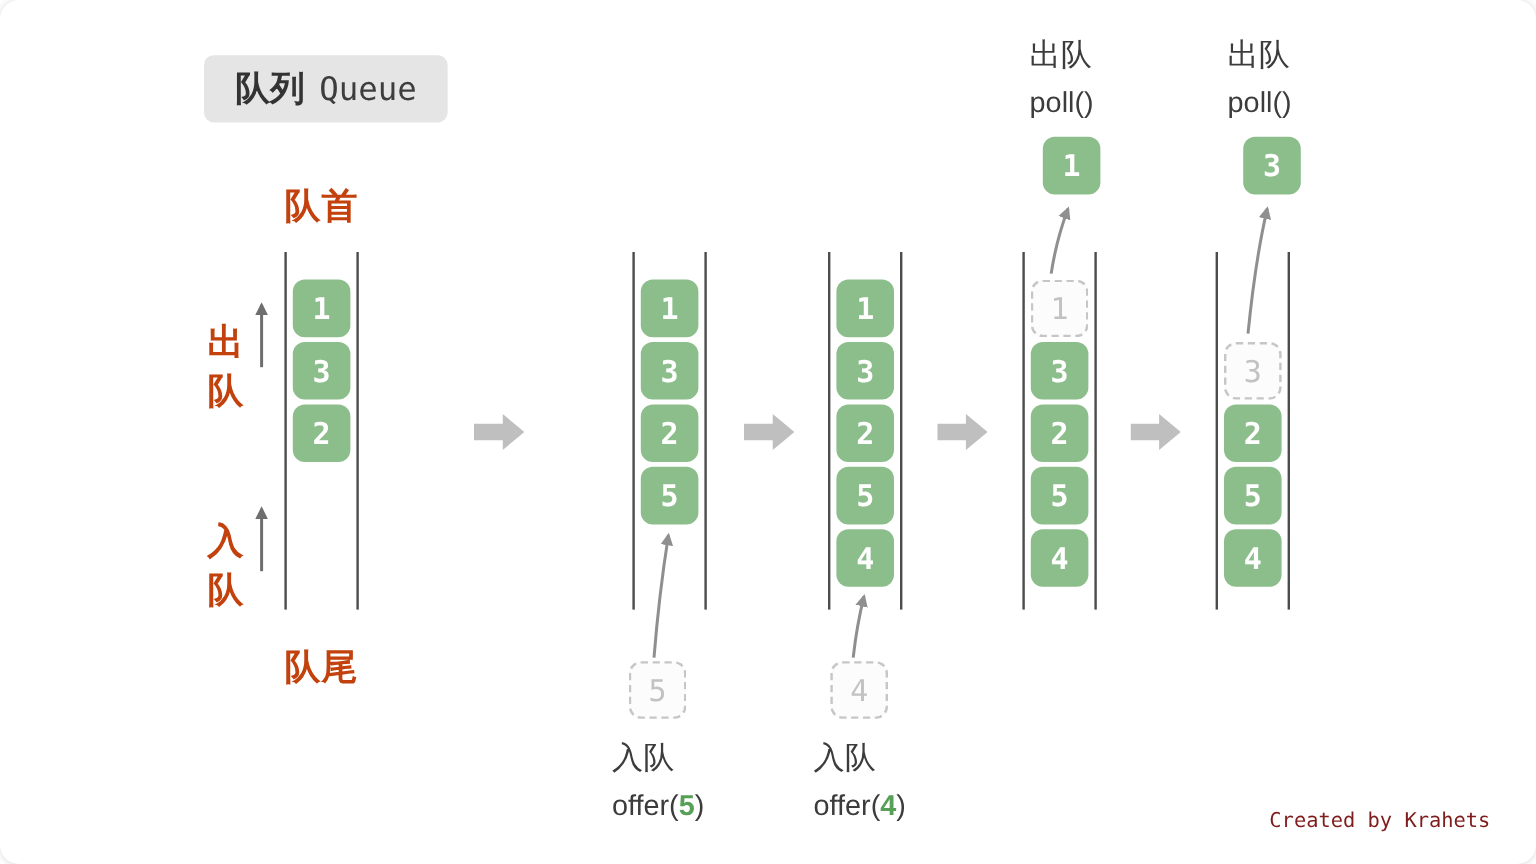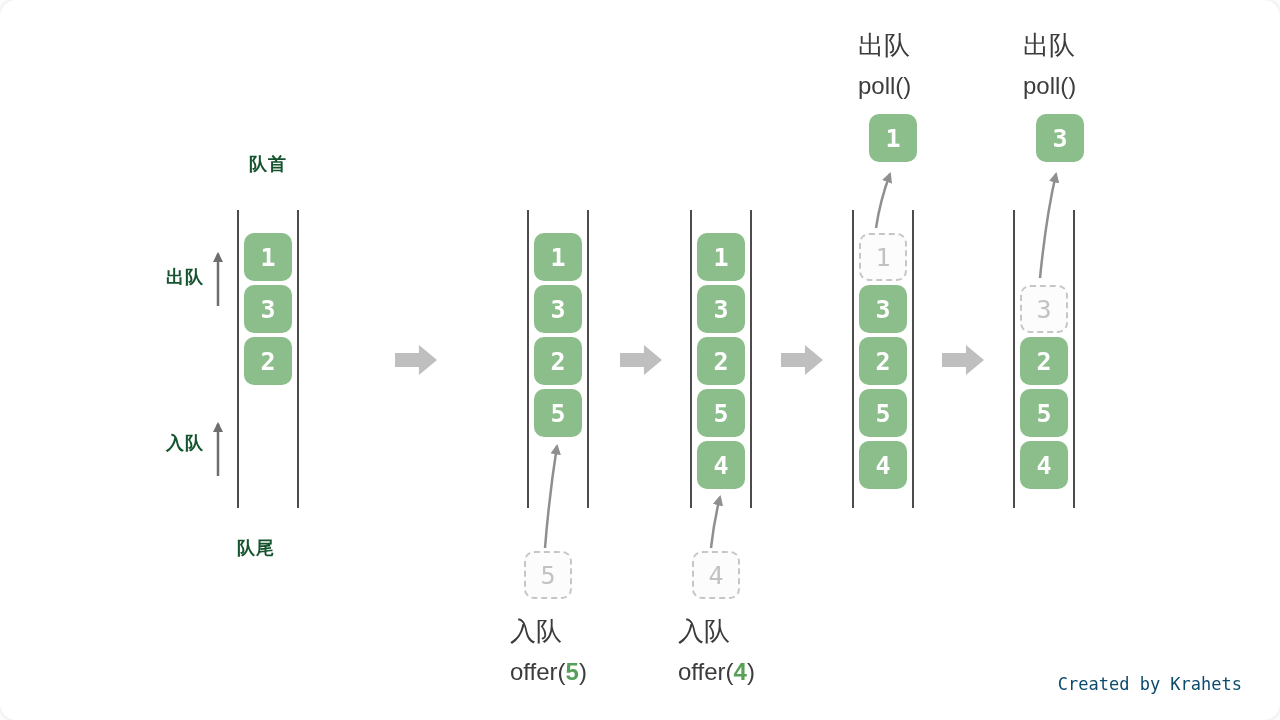--- a/index.html
+++ b/index.html
@@ -12,21 +12,21 @@
   
   .title-box {
     position:absolute; left:170px; top:46px; height:56px;
     background:#e5e5e5; border-radius:8px;
     display:flex; align-items:center; gap:12px; padding:0 26px;
   }
   .title-zh { font-size:29px; font-weight:700; color:#333333; }
   .title-en { font-family:"DejaVu Sans Mono", monospace; font-size:27px; color:#3d3d3d; }
 
   
-  .lbl { position:absolute; font-weight:700; font-size:18px; color:#14532d; letter-spacing:1px; }
+  .lbl { position:absolute; font-weight:700; font-size:30px; color:#c2410c; letter-spacing:1px; }
   .lbl-front { left:237px; top:152px; width:62px; text-align:center; }
   .lbl-rear  { left:237px; top:536px; width:62px; text-align:left; }
   .lbl-deq   { left:146px; top:265px; width:58px; text-align:right; }
   .lbl-enq   { left:146px; top:431px; width:58px; text-align:right; }
 
   
   .qcol { position:absolute; top:210px; width:62px; height:298px; }
   .wall { position:absolute; top:0; bottom:0; width:2px; background:#4c4c4c; }
   .wall.l { left:0; } .wall.r { right:0; }
   .cell {
@@ -56,28 +56,32 @@
   
   .flow-arrow {
     position:absolute; top:345px; width:42px; height:30px; background:#bfbfbf;
     clip-path:polygon(0% 27%, 57% 27%, 57% 0%, 100% 50%, 57% 100%, 57% 73%, 0% 73%);
   }
 
   .overlay { position:absolute; left:0; top:0; pointer-events:none; z-index:5; }
 
   .credit {
     position:absolute; right:38px; top:674px;
-    font-family:"DejaVu Sans Mono", monospace; font-size:17px; color:#0c4a6e;
+    font-family:"DejaVu Sans Mono", monospace; font-size:17px; color:#7f1d1d;
   }
 </style>
 </head>
 <body>
 
 <div class="canvas">
 
+  <div class="title-box">
+    <span class="title-zh">队列</span>
+    <span class="title-en">Queue</span>
+  </div>
 
   <div class="lbl lbl-front">队首</div>
   <div class="lbl lbl-rear">队尾</div>
   <div class="lbl lbl-deq">出队</div>
   <div class="lbl lbl-enq">入队</div>
 
   <div class="qcol" style="left:237px">
     <i class="wall l"></i>
     <i class="wall r"></i>
     <div class="cell solid s0">

